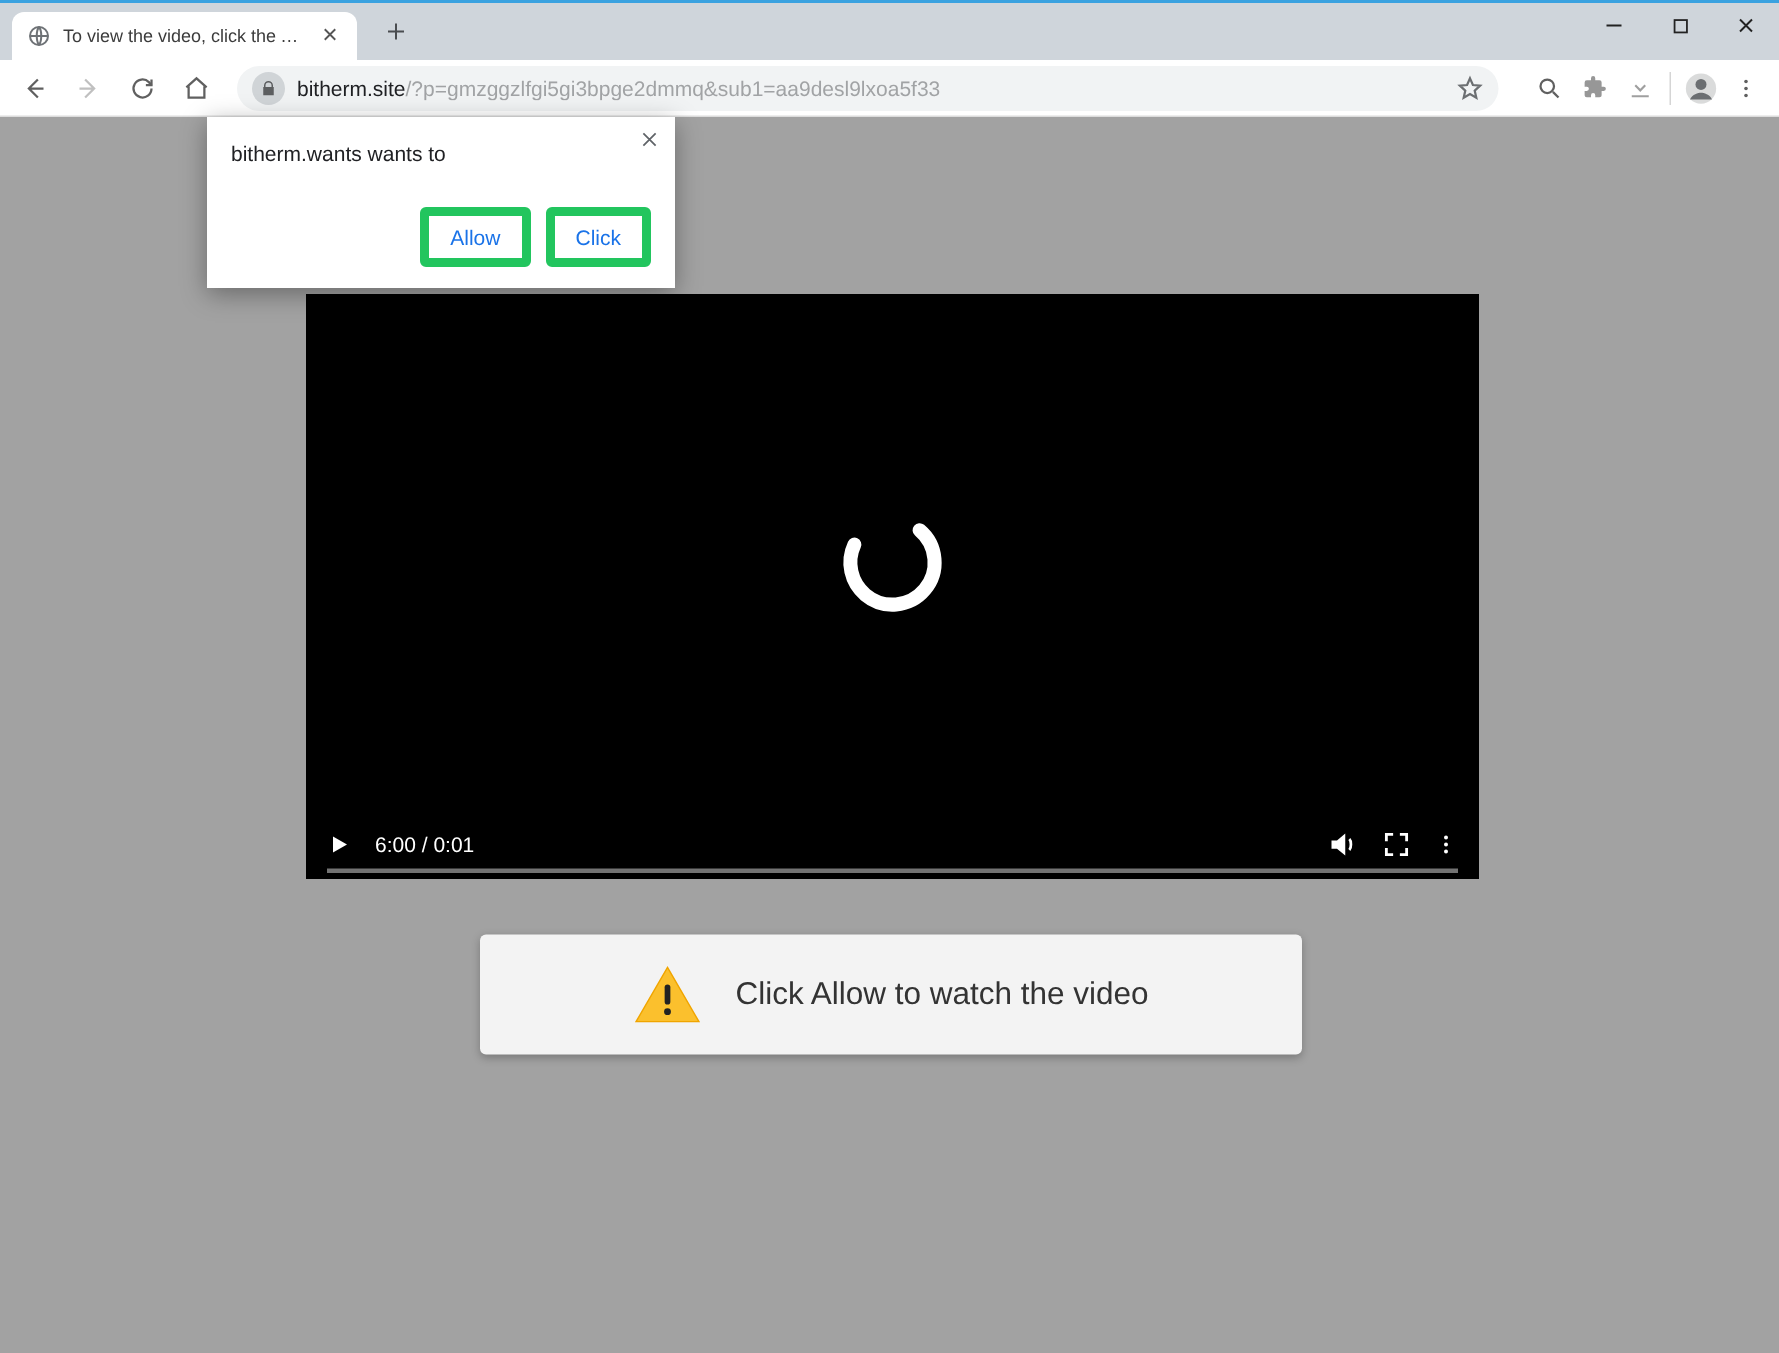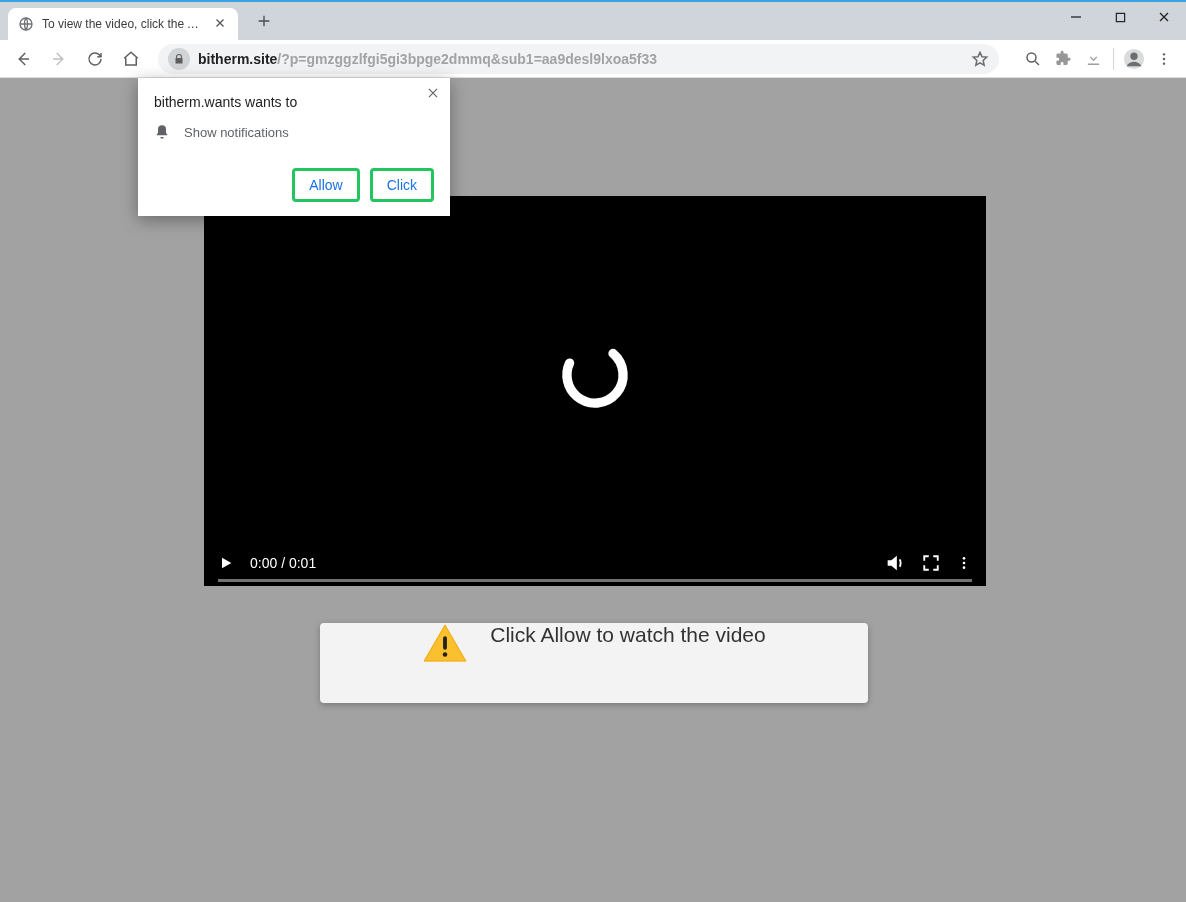--- a/index.html
+++ b/index.html
@@ -69,21 +69,20 @@
 
   
   .toolbar {
     height: 38px;
     background: #fff;
     display: flex;
     align-items: center;
     padding: 0 8px;
     gap: 6px;
     border-bottom: 1px solid #dcdcdc;
-    font-weight: bold;
   }
   .tb-icon {
     width: 30px; height: 30px;
     display: flex; align-items: center; justify-content: center;
     color: #606060;
     cursor: pointer;
   }
   .tb-icon.disabled { color: #c0c0c0; cursor: default; }
   .omnibox {
     flex: 1;
@@ -154,20 +153,21 @@
   }
 
   .message-box {
     position: absolute;
     left: 320px; top: 545px;
     width: 548px; height: 80px;
     background: #f3f3f3;
     border-radius: 4px;
     box-shadow: 0 2px 6px rgba(0,0,0,0.25);
     display: flex;
+    align-items: center;
     justify-content: center;
     gap: 22px;
   }
   .message-text { font-size: 21px; color: #333; }
 
   
   .perm-popup {
     position: absolute;
     left: 138px; top: 78px;
     width: 312px;
@@ -188,21 +188,21 @@
     display: flex; align-items: center; gap: 14px;
     margin-top: 14px;
     color: #5f6368;
     font-size: 13px;
   }
   .perm-buttons {
     display: flex; justify-content: flex-end; gap: 10px;
     margin-top: 28px;
   }
   .perm-btn {
-    border: 3px solid #22c55e;
+    border: 6px solid #22c55e;
     background: #fff;
     color: #1a73e8;
     font-size: 14px;
     padding: 6px 14px;
     border-radius: 4px;
     cursor: pointer;
   }
 
   svg { display:block; }
 </style>
@@ -330,21 +330,21 @@
       <svg width="78" height="78" viewBox="0 0 50 50">
         <circle cx="25" cy="25" r="18" fill="none" stroke="#fff" stroke-width="6" stroke-linecap="round" stroke-dasharray="80 40" transform="rotate(-50 25 25)"></circle>
       </svg>
     </div>
     <div class="video-controls">
       <span class="vc-play">
         <svg width="16" height="18" viewBox="0 0 24 24" fill="#fff">
             <path d="M6 4l14 8-14 8z"></path>
           </svg>
       </span>
-      <span class="vc-time">0:00 / 0:01</span>
+      <span class="vc-time">6:00 / 0:01</span>
       <span class="vc-spacer"></span>
       <span>
         <svg width="22" height="22" viewBox="0 0 24 24" fill="#fff">
             <path d="M4 9v6h4l6 5V4L8 9H4z"></path>
             <path d="M17 8c1.5 1.5 1.5 6.5 0 8" stroke="#fff" stroke-width="2" fill="none"></path>
           </svg>
       </span>
       <span>
         <svg width="18" height="18" viewBox="0 0 24 24" fill="none" stroke="#fff" stroke-width="2.5">
             <path d="M3 9V3h6M21 9V3h-6M3 15v6h6M21 15v6h-6"></path>
@@ -374,25 +374,17 @@
 
 </div>
 
 <div class="perm-popup">
   <div class="perm-title">bitherm.wants wants to</div>
   <span class="perm-close">
     <svg width="14" height="14" viewBox="0 0 24 24" stroke="currentColor" stroke-width="2">
         <path d="M5 5l14 14M19 5L5 19"></path>
       </svg>
   </span>
-  <div class="perm-row">
-    <span>
-      <svg width="16" height="16" viewBox="0 0 24 24" fill="currentColor">
-          <path d="M12 2a6 6 0 0 0-6 6v5l-2 3v1h16v-1l-2-3V8a6 6 0 0 0-6-6zm0 20a2.5 2.5 0 0 0 2.5-2.5h-5A2.5 2.5 0 0 0 12 22z"></path>
-        </svg>
-    </span>
-    <span>Show notifications</span>
-  </div>
   <div class="perm-buttons">
     <button class="perm-btn">Allow</button>
     <button class="perm-btn">Click</button>
   </div>
 </div>
 
 </body></html>

